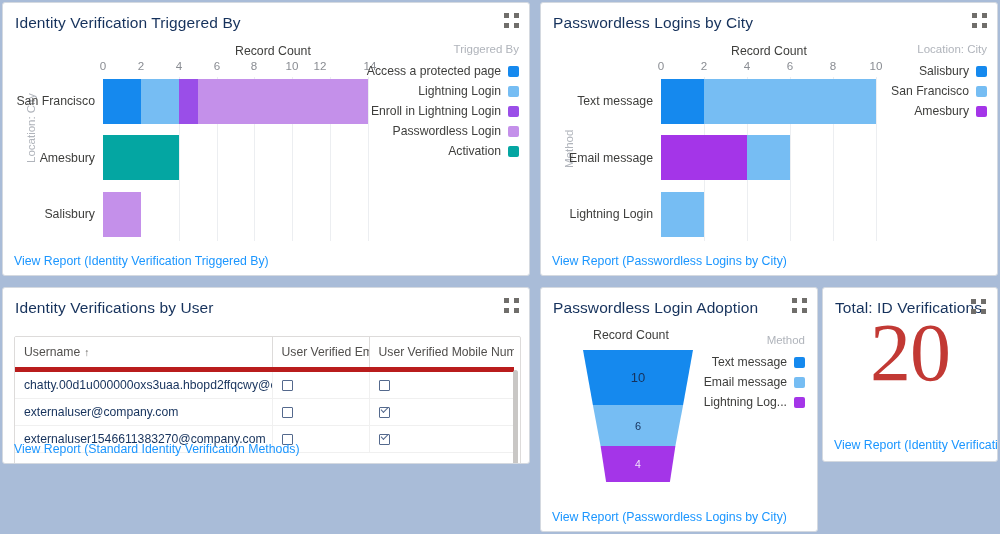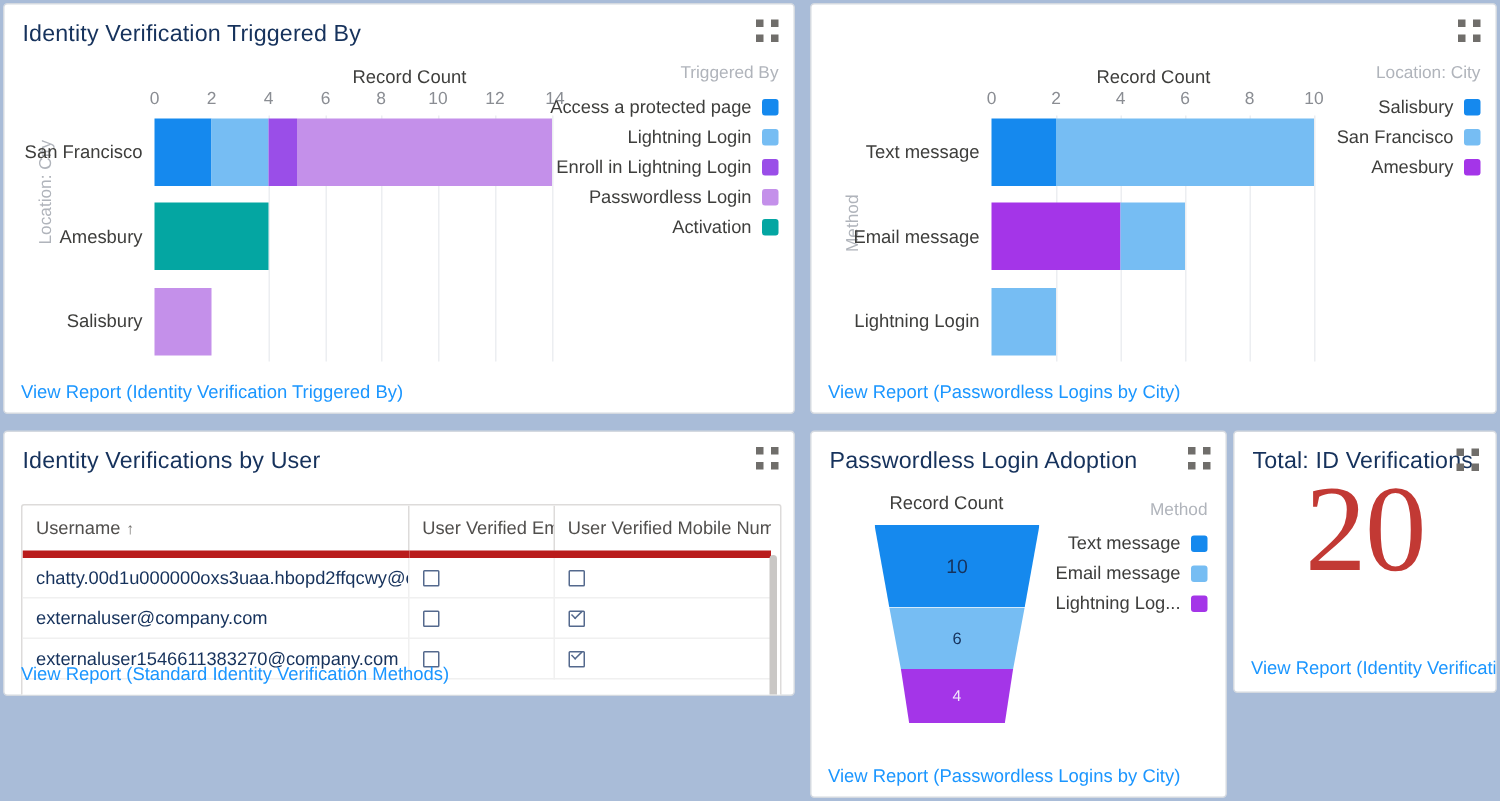--- a/index.html
+++ b/index.html
@@ -226,21 +226,21 @@
       <div class="axis-title" style="left:232px; top:41px;">Record Count</div>
 
       <div class="y-axis-title" style="left:22px; top:160px;">Location: City</div>
 
       <div class="tick-label" style="left:100px; top:56px;">0</div>
       <div class="tick-label" style="left:138px; top:56px;">2</div>
       <div class="tick-label" style="left:176px; top:56px;">4</div>
       <div class="tick-label" style="left:214px; top:56px;">6</div>
       <div class="tick-label" style="left:251px; top:56px;">8</div>
       <div class="tick-label" style="left:289px; top:56px;">10</div>
-      <div class="tick-label" style="left:327px; top:56px;">12</div>
+      <div class="tick-label" style="left:317px; top:56px;">12</div>
       <div class="tick-label" style="left:367px; top:56px;">14</div>
 
       <div class="grid-line" style="left:176px; top:74px; height:164px;"></div>
       <div class="grid-line" style="left:214px; top:74px; height:164px;"></div>
       <div class="grid-line" style="left:251px; top:74px; height:164px;"></div>
       <div class="grid-line" style="left:289px; top:74px; height:164px;"></div>
       <div class="grid-line" style="left:327px; top:74px; height:164px;"></div>
       <div class="grid-line" style="left:365px; top:74px; height:164px;"></div>
 
       <div class="cat-label" style="left:0; width:92px; top:98px;">San Francisco</div>
@@ -284,20 +284,21 @@
           <span class="legend-label">Activation</span>
           <span class="legend-swatch" style="background:#04a6a2;"></span>
         </div>
       </div>
     </div>
 
     <div class="footer-link">View Report (Identity Verification Triggered By)</div>
   </div>
 
   <div class="card" style="left:540px; top:2px; width:458px; height:274px;">
+    <div class="card-title">Passwordless Logins by City</div>
     <div class="expand-icon">
       <span></span>
         <span></span>
         <span></span>
         <span></span>
     </div>
 
     <div class="chart-area" style="left:0; top:0; width:458px; height:250px;">
 
       <div class="axis-title" style="left:190px; top:41px;">Record Count</div>

